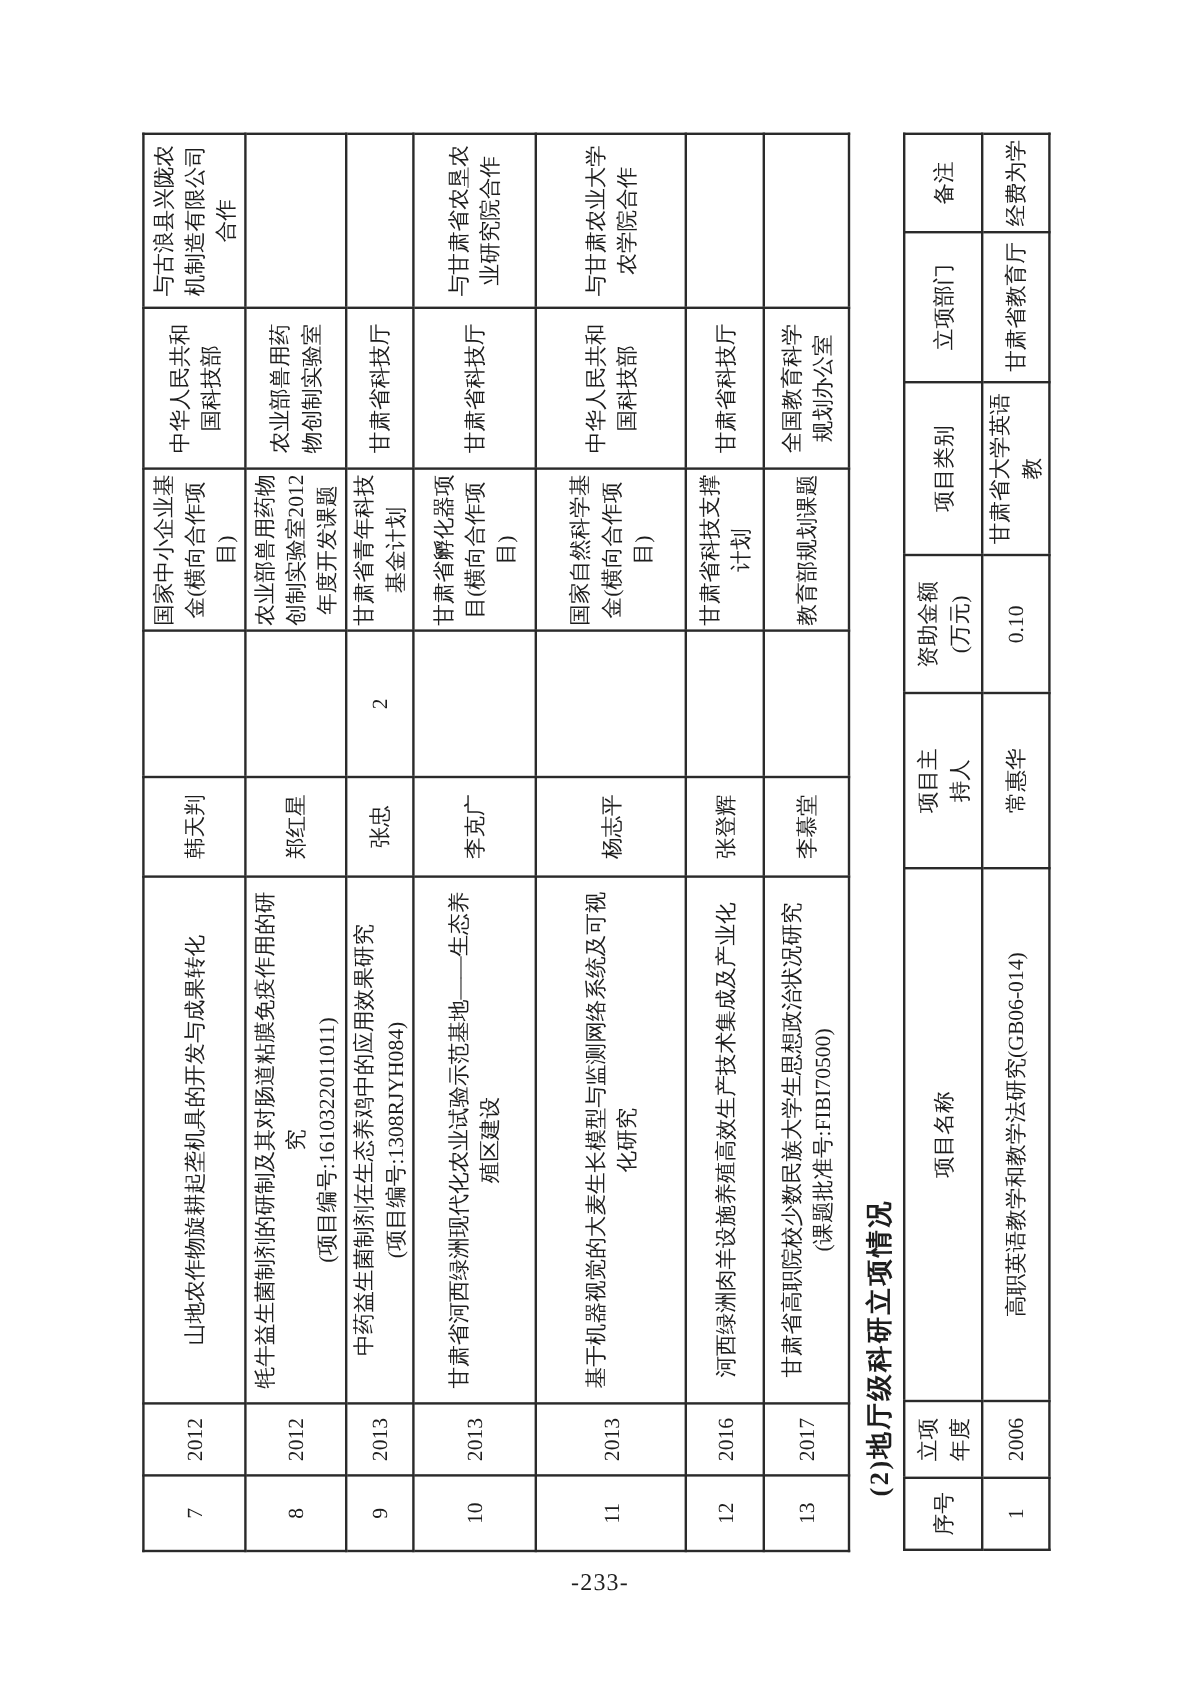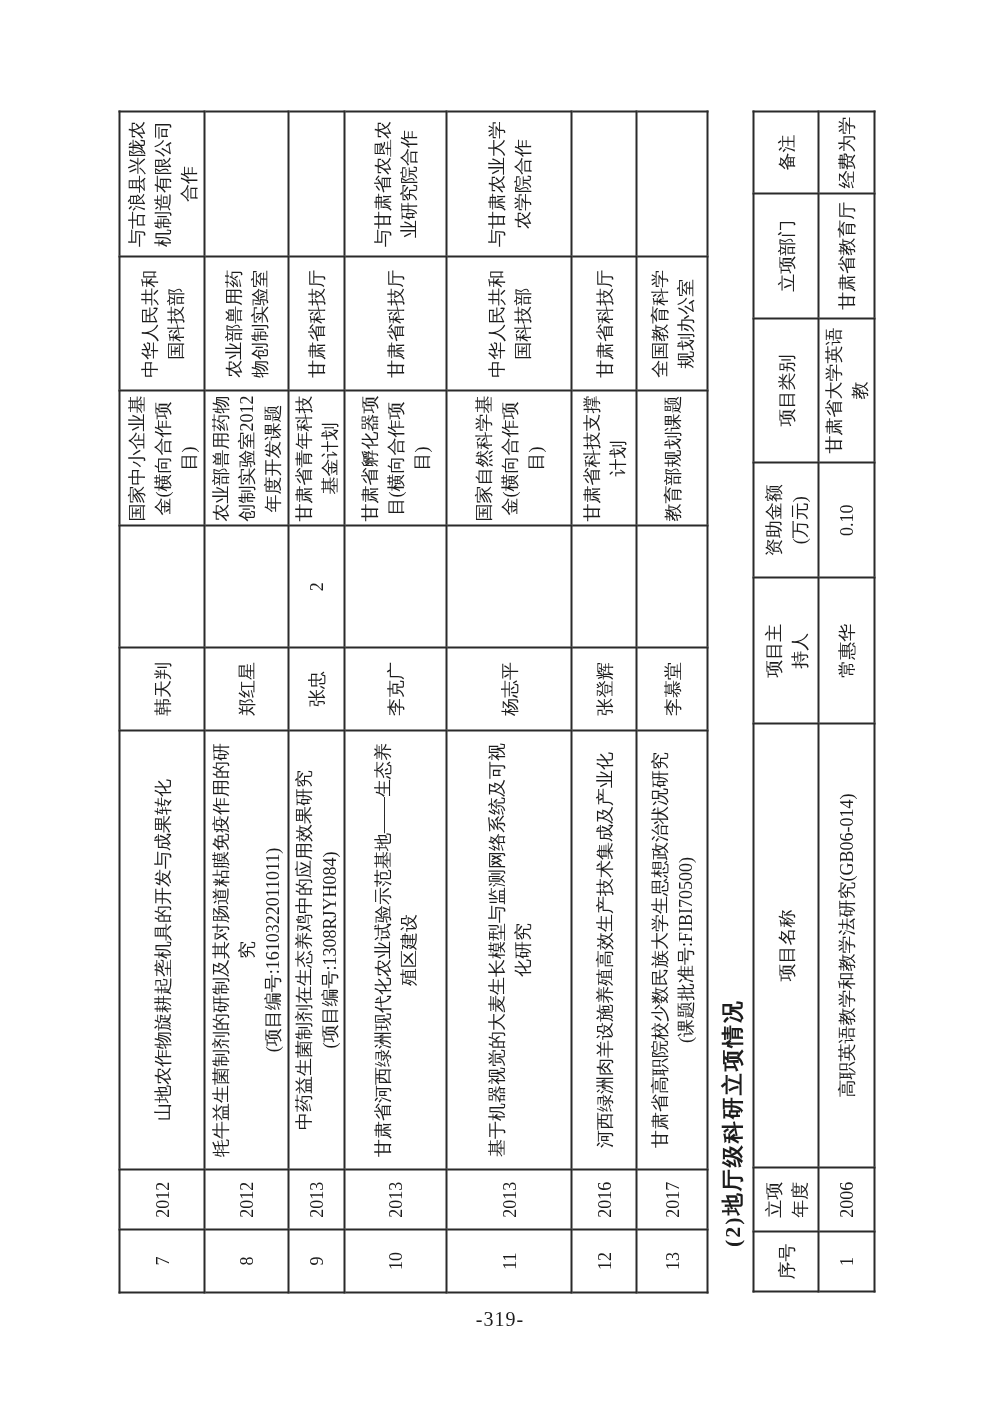--- a/index.html
+++ b/index.html
@@ -210,13 +210,13 @@
         <td>常惠华</td>
         <td>0.10</td>
         <td>甘肃省大学英语教</td>
         <td>甘肃省教育厅</td>
         <td>经费为学</td>
       </tr>
     </tbody>
   </table>
 </div>
 
-<div id="page-number">-319-</div>
+<div id="page-number">-233-</div>
 
 </body></html>

